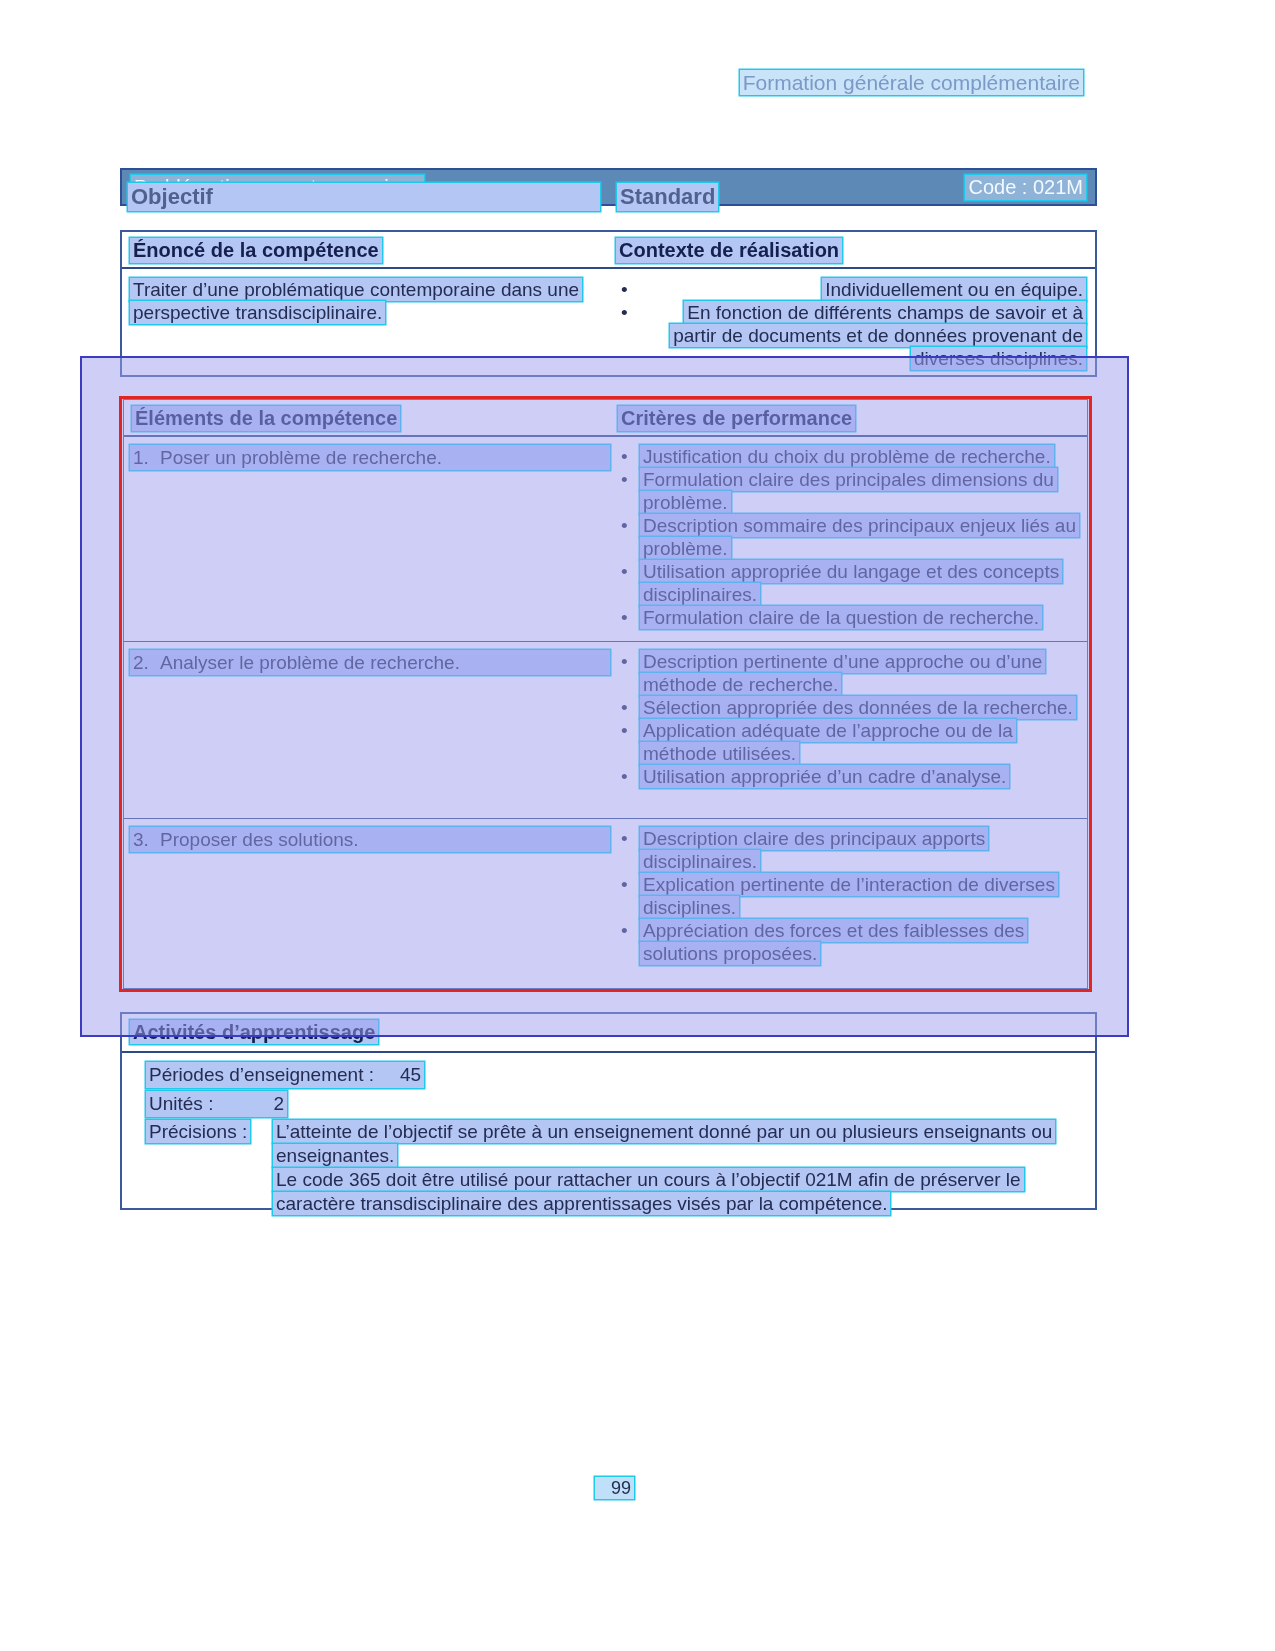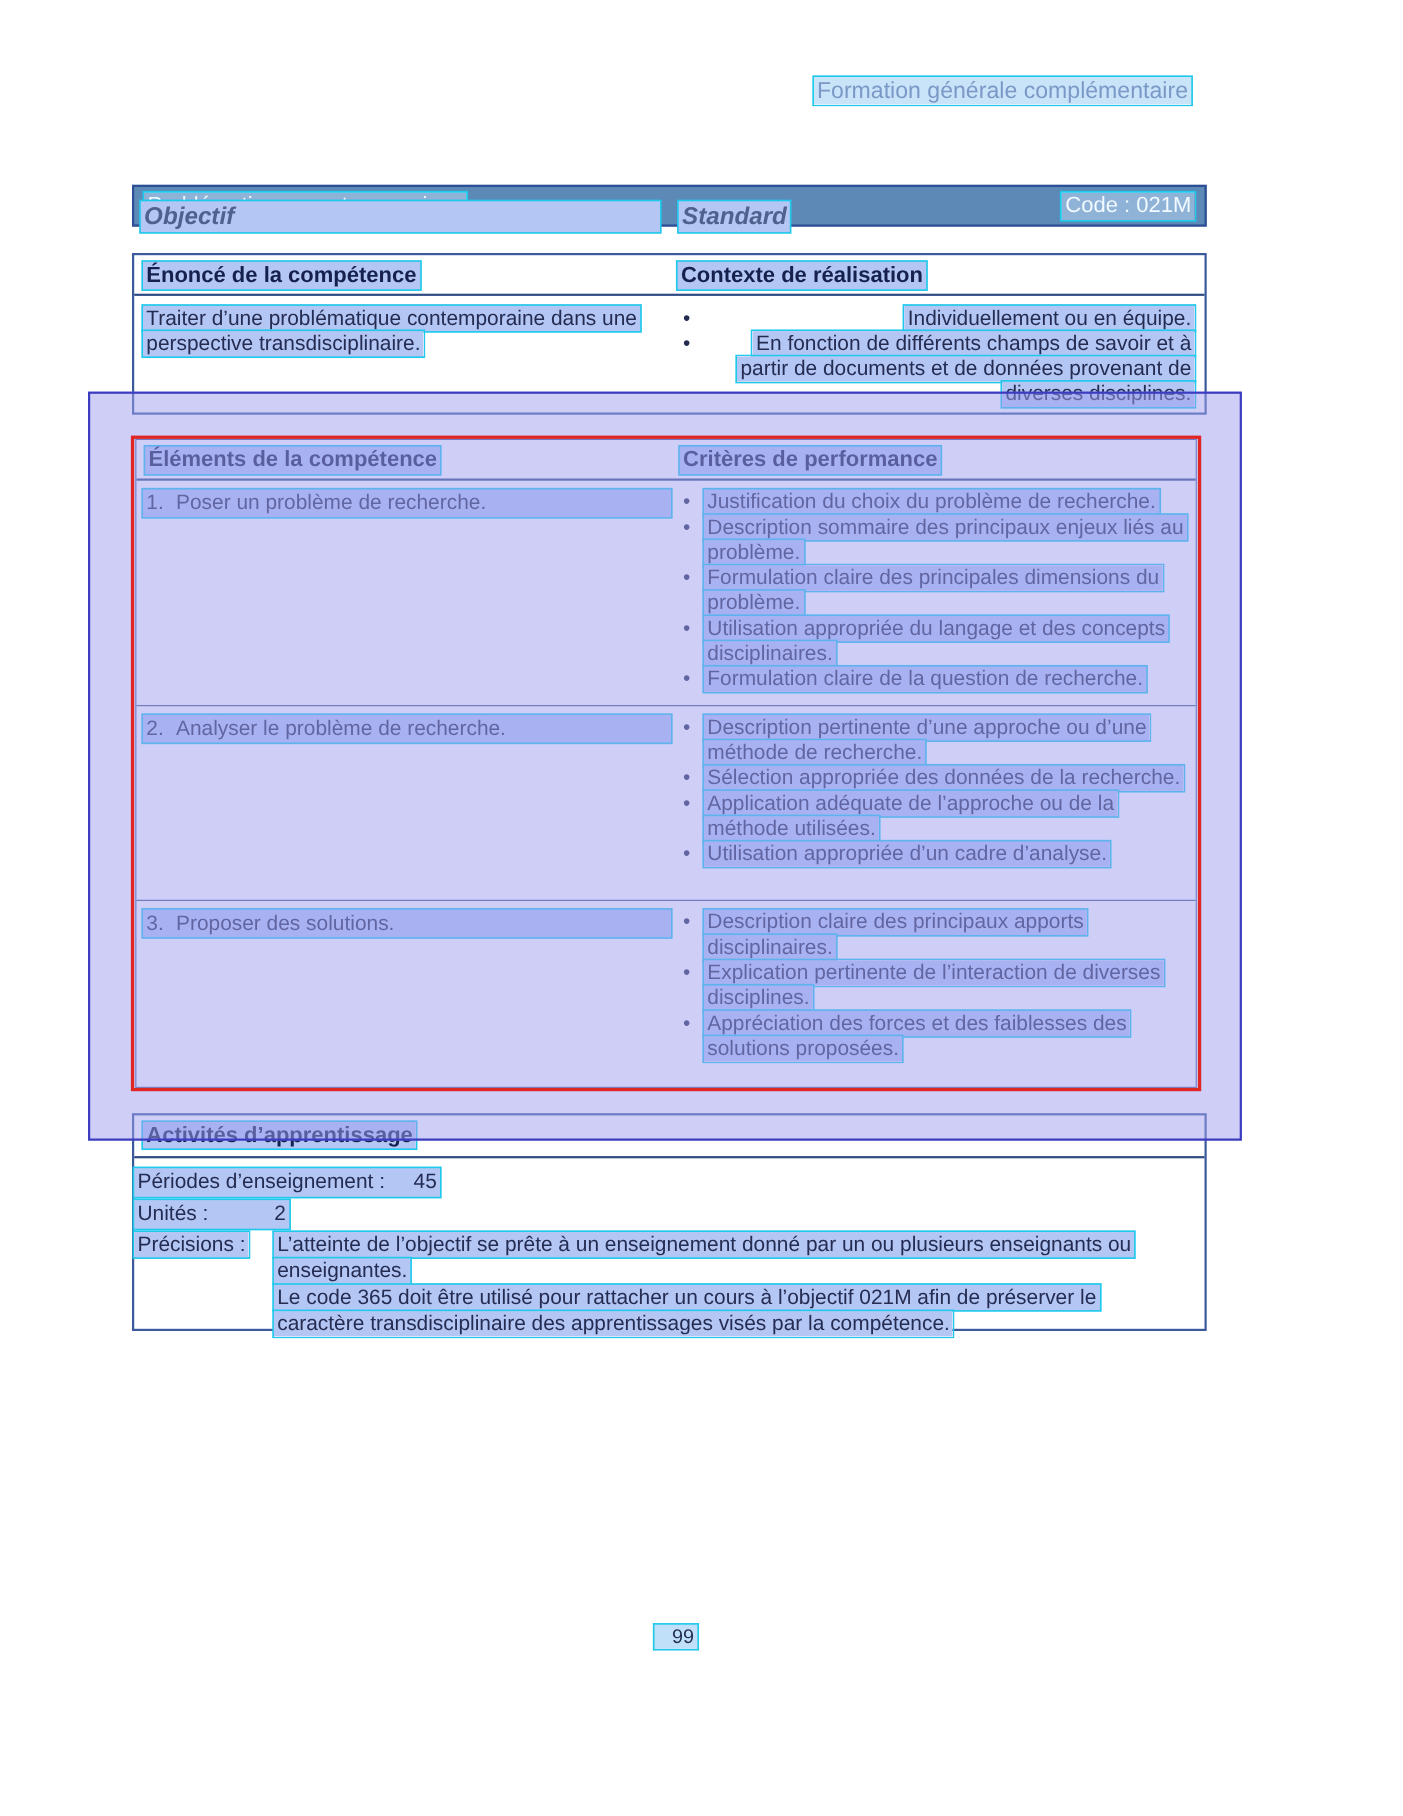--- a/index.html
+++ b/index.html
@@ -54,21 +54,20 @@
   }
   
   .obj-std-row {
     position: absolute;
     left: 128px;
     top: 183px;
     width: 969px;
     height: 30px;
     font-size: 22px;
     font-weight: bold;
-    font-style: italic;
     color: #50618e;
   }
   .obj-heading { position: absolute; left: 0; width: 472px; }
   .std-heading { position: absolute; left: 489px; }
   
   .tbl {
     position: absolute;
     border: 2px solid #3a5a9b;
     background: transparent;
   }
@@ -116,21 +115,21 @@
   .el-right { position: absolute; left: 492px; top: 8px; width: 462px; }
   
   .activities-table { left: 120px; top: 1012px; width: 977px; height: 198px; }
   .act-header {
     padding: 7px 8px;
     border-bottom: 2px solid #2e4a85;
     font-size: 20px;
     font-weight: bold;
     color: #15204d;
   }
-  .act-body { padding: 9px 0; font-size: 19px; line-height: 24px; }
+  .act-body { padding: 9px 24px; font-size: 19px; line-height: 24px; }
   .act-row { margin-bottom: 3px; }
   .kv-val { margin-left: 26px; }
   .kv-val-units { margin-left: 60px; }
   .prec-row { display: flex; align-items: flex-start; margin-top: 2px; }
   .prec-label { flex: none; width: 112px; }
   .prec-text { width: 812px; margin-left: 15px; }
   .prec-text p { margin: 0; }
   
   .overlay-lavender {
     position: absolute;
@@ -204,22 +203,22 @@
     <div class="el-row el-row-1">
       <div class="el-left">
         <div class="hl el-title">
           <span class="el-num">1.</span>
           <span>Poser un problème de recherche.</span>
         </div>
       </div>
       <div class="el-right">
         <ul class="bullets">
           <li><span class="hl">Justification du choix du problème de recherche.</span></li>
+          <li><span class="hl">Formulation claire des principales dimensions du problème.</span></li>
           <li><span class="hl">Description sommaire des principaux enjeux liés au problème.</span></li>
-          <li><span class="hl">Formulation claire des principales dimensions du problème.</span></li>
           <li><span class="hl">Utilisation appropriée du langage et des concepts disciplinaires.</span></li>
           <li><span class="hl">Formulation claire de la question de recherche.</span></li>
         </ul>
       </div>
     </div>
 
     <div class="el-row el-row-2">
       <div class="el-left">
         <div class="hl el-title">
           <span class="el-num">2.</span>

